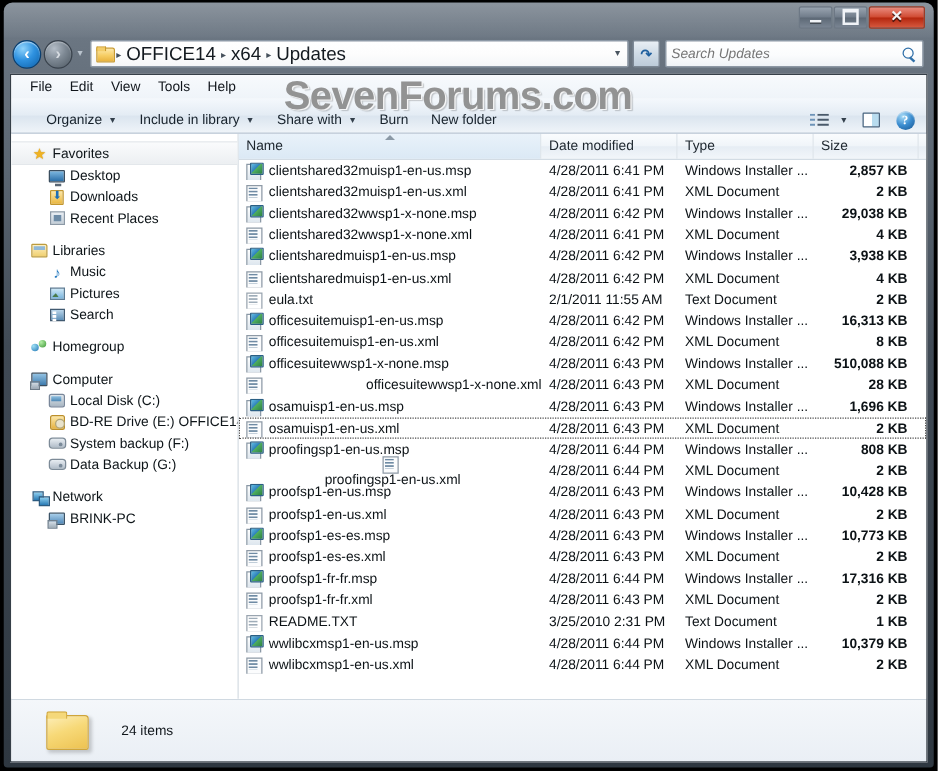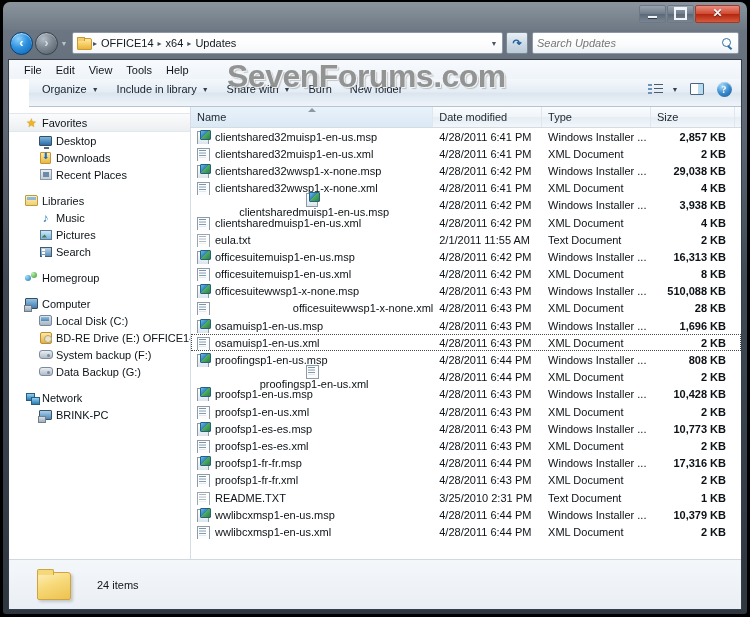--- a/index.html
+++ b/index.html
@@ -115,21 +115,21 @@
   .crumb-folder:before {
     content:""; position:absolute; left:1px; top:1px; width:13px; height:10px;
     background:linear-gradient(180deg,#fde8a8 0%,#f6cd63 55%,#e8b33f 100%);
     border:1px solid #c99a2e; border-radius:1px 2px 1px 1px;
   }
   .crumb-folder:after {
     content:""; position:absolute; left:1px; top:0px; width:6px; height:3px;
     background:#f3cd6a; border:1px solid #c99a2e; border-bottom:none;
     border-radius:1px 1px 0 0;
   }
-  .crumb { padding:0 3px; color:#13191f; font-size:11px; white-space:nowrap;}
+  .crumb { padding:0 3px; color:#13191f; font-size:15px; white-space:nowrap;}
   .crumb-sep { color:#3b4busy; color:#45505b; font-size:8px; padding:0 1px; }
   .addr-spacer { flex:1 1 auto; }
   .addr-drop { width:16px; text-align:center; color:#4a5560; font-size:7px; }
   #refreshbtn {
     width:22px; height:22px; flex:none; margin-left:3px;
     border:1px solid #7b8794; border-radius:2px;
     background:linear-gradient(180deg,#e9eff5 0%,#cfdbe6 50%,#bccbd9 100%);
     display:flex; align-items:center; justify-content:center;
     color:#1e5f9e; font-size:11px; font-weight:bold;
   }
@@ -173,22 +173,22 @@
     display:flex; align-items:center; padding-left:8px;
     position:relative; z-index:3;
   }
   .menuitem { padding:2px 7px; color:#10151b; font-size:11px; cursor:default; }
 
   
   #toolbar {
     height:28px; flex:none;
     background:linear-gradient(180deg,#f4f8fc 0%,#e4ecf4 48%,#dbe5ef 52%,#eff4f9 100%);
     border-bottom:1px solid #b6c4d2;
-    display:flex; align-items:flex-start; padding:0 4px 0 4px;
-    position:relative; z-index:3;margin-left:20px;
+    display:flex; align-items:flex-end; padding:0 4px 0 19px;
+    position:relative; z-index:3;
   }
   .tbitem {
     display:flex; align-items:center; padding:3px 8px; color:#16212b;
     font-size:11px; border:1px solid transparent; border-radius:2px; cursor:default;
     white-space:nowrap;
   }
   .tbcaret { font-size:7px; margin-left:5px; color:#34404c; }
   .tb-spacer { flex:1; }
   .tbicon {
     width:24px; height:20px; display:flex; align-items:center; justify-content:center;
@@ -656,21 +656,21 @@
                     <span class="i-xml"></span>
                   </span>
                   <span>clientshared32wwsp1-x-none.xml</span>
                 </div>
                 <div class="cell" style="width: 110px;">4/28/2011 6:41 PM</div>
                 <div class="cell" style="width: 110px;">XML Document</div>
                 <div class="cell size" style="width: 85px;">4 KB</div>
                 <div class="cell" style="flex: 1 1 0%;"></div>
               </div>
               <div class="row">
-                <div class="cell name" style="width: 245px; flex-direction: column;">
+                <div class="cell name" style="width: 245px;">
                   <span class="fileicon">
                     <span class="i-msp"></span>
                   </span>
                   <span>clientsharedmuisp1-en-us.msp</span>
                 </div>
                 <div class="cell" style="width: 110px;">4/28/2011 6:42 PM</div>
                 <div class="cell" style="width: 110px;">Windows Installer ...</div>
                 <div class="cell size" style="width: 85px;">3,938 KB</div>
                 <div class="cell" style="flex: 1 1 0%;"></div>
               </div>

